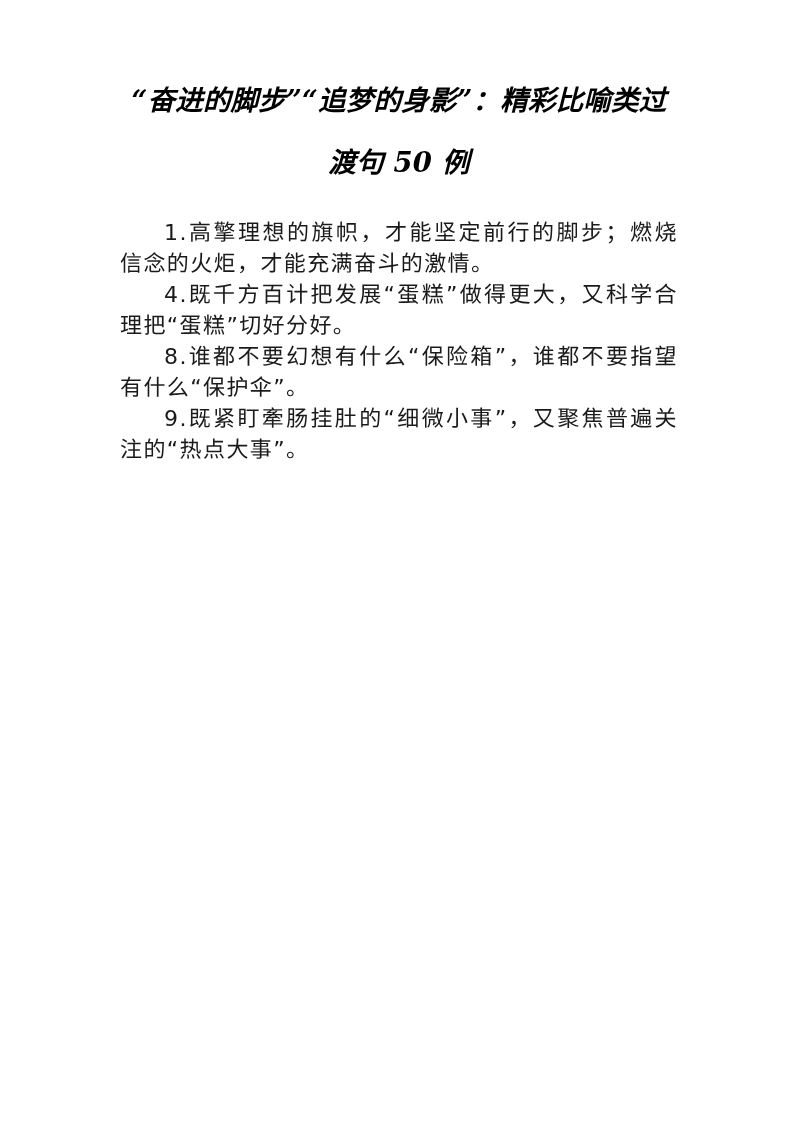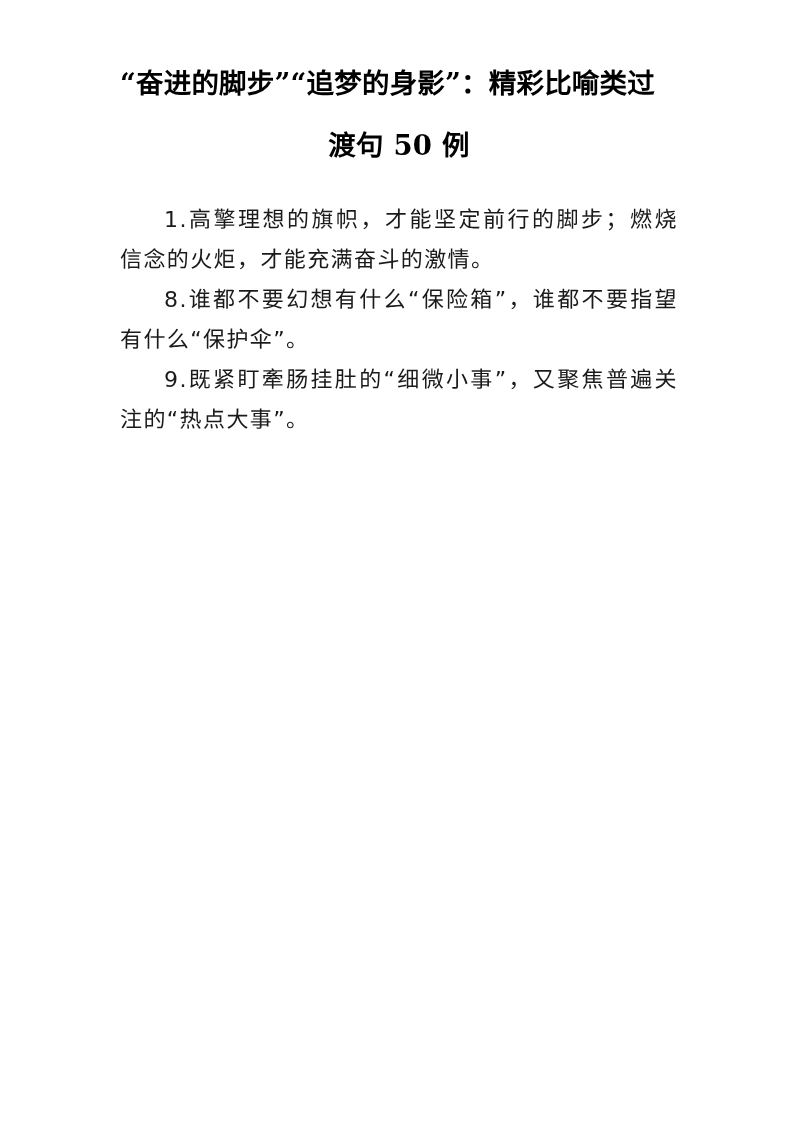--- a/index.html
+++ b/index.html
@@ -22,60 +22,62 @@
   .content {
     position: absolute;
     left: 120px;
     top: 0;
     width: 558px;
   }
 
   
   .doc-title {
     margin: 0;
-    padding-top: 52px;
+    padding-top: 69px;
     font-family: "DejaVu Serif", "Liberation Serif", serif;
     font-size: 27.5px;
     font-weight: 700;
     line-height: 62px;
-    text-align: left;
+    text-align: center;
     color: #000000;
     letter-spacing: 0.2px;
     text-align-last: center;
+    font-style: italic;
   }
 
   
   .body-block {
     margin-top: 24px;
   }
 
   .para {
     margin: 0;
     font-family: "DejaVu Sans", "Liberation Sans", sans-serif;
     font-size: 22px;
     font-weight: 400;
-    line-height: 40px;
+    line-height: 31px;
     color: #1a1a1a;
     text-align: justify;
     text-justify: inter-character;
     text-align-last: left;
     text-indent: 44px;
     letter-spacing: 1.4px;
     word-break: break-all;
     -webkit-font-smoothing: antialiased;
   }
 </style>
 </head>
 <body>
 
 <div class="page">
   <div class="content">
 
     <h1 class="doc-title">“奋进的脚步”“追梦的身影”：精彩比喻类过渡句 50 例</h1>
 
     <div class="body-block">
       <p class="para">1.高擎理想的旗帜，才能坚定前行的脚步；燃烧信念的火炬，才能充满奋斗的激情。</p>
+      <p class="para">4.既千方百计把发展“蛋糕”做得更大，又科学合理把“蛋糕”切好分好。</p>
       <p class="para">8.谁都不要幻想有什么“保险箱”，谁都不要指望有什么“保护伞”。</p>
       <p class="para">9.既紧盯牽肠挂肚的“细微小事”，又聚焦普遍关注的“热点大事”。</p>
     </div>
 
   </div>
 </div>
 
 </body></html>

